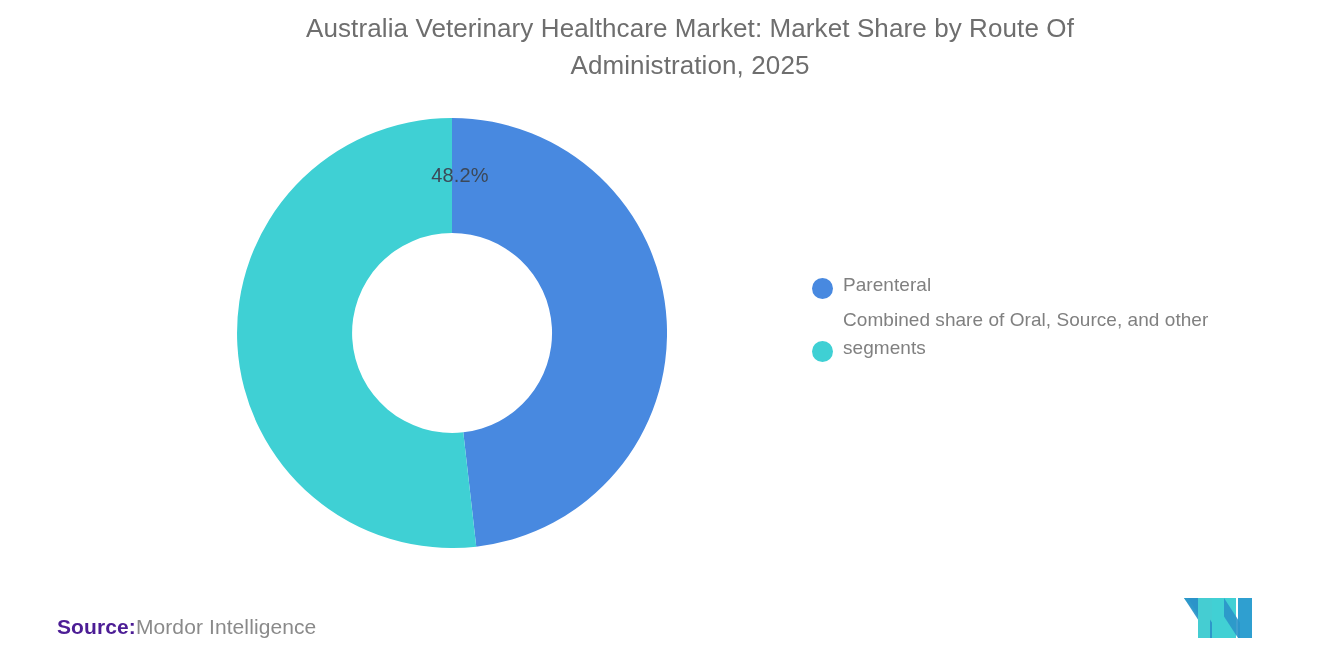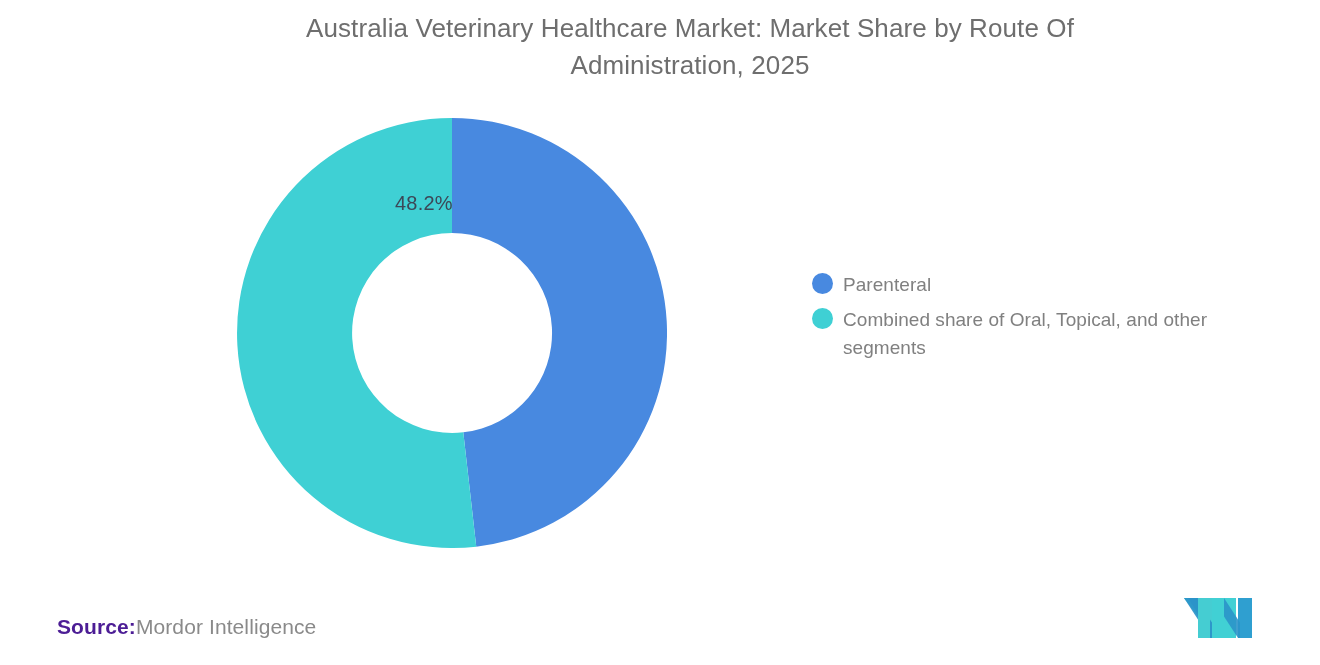--- a/index.html
+++ b/index.html
@@ -48,38 +48,38 @@
     height: 430px;
   }
   .donut-svg {
     display: block;
     width: 430px;
     height: 430px;
   }
   .slice-label {
     position: absolute;
     left: 395px;
-    top: 192px;
+    top: 164px;
     width: 130px;
-    text-align: left;
+    text-align: center;
     font-size: 20px;
     color: #3c4858;
     letter-spacing: 0.2px;
   }
 
   
   .legend {
     position: absolute;
     left: 812px;
     top: 271px;
     width: 440px;
   }
   .legend-item {
     display: flex;
-    align-items: flex-start;
+    align-items: flex-end;
     margin-bottom: 7px;
   }
   .legend-swatch {
     flex: 0 0 auto;
     width: 21px;
     height: 21px;
     border-radius: 50%;
     margin-top: 2px;
     margin-right: 10px;
   }
@@ -139,21 +139,21 @@
 
   <div class="slice-label">48.2%</div>
 
   <div class="legend">
     <div class="legend-item">
       <span class="legend-swatch" style="background:#4889e0"></span>
       <span class="legend-label">Parenteral</span>
     </div>
     <div class="legend-item">
       <span class="legend-swatch" style="background:#3fd0d4"></span>
-      <span class="legend-label">Combined share of Oral, Topical, and other segments</span>
+      <span class="legend-label">Combined share of Oral, Source, and other segments</span>
     </div>
   </div>
 
   <div class="source-line">
     <span class="source-key">Source:</span><span class="source-value">Mordor Intelligence</span>
   </div>
 
   <div class="brand-logo">
     <svg viewBox="0 0 72 46" width="72" height="46">
       <polygon points="2,6 14,6 40,40 40,40 28,40" fill="#41d0d4"></polygon>

